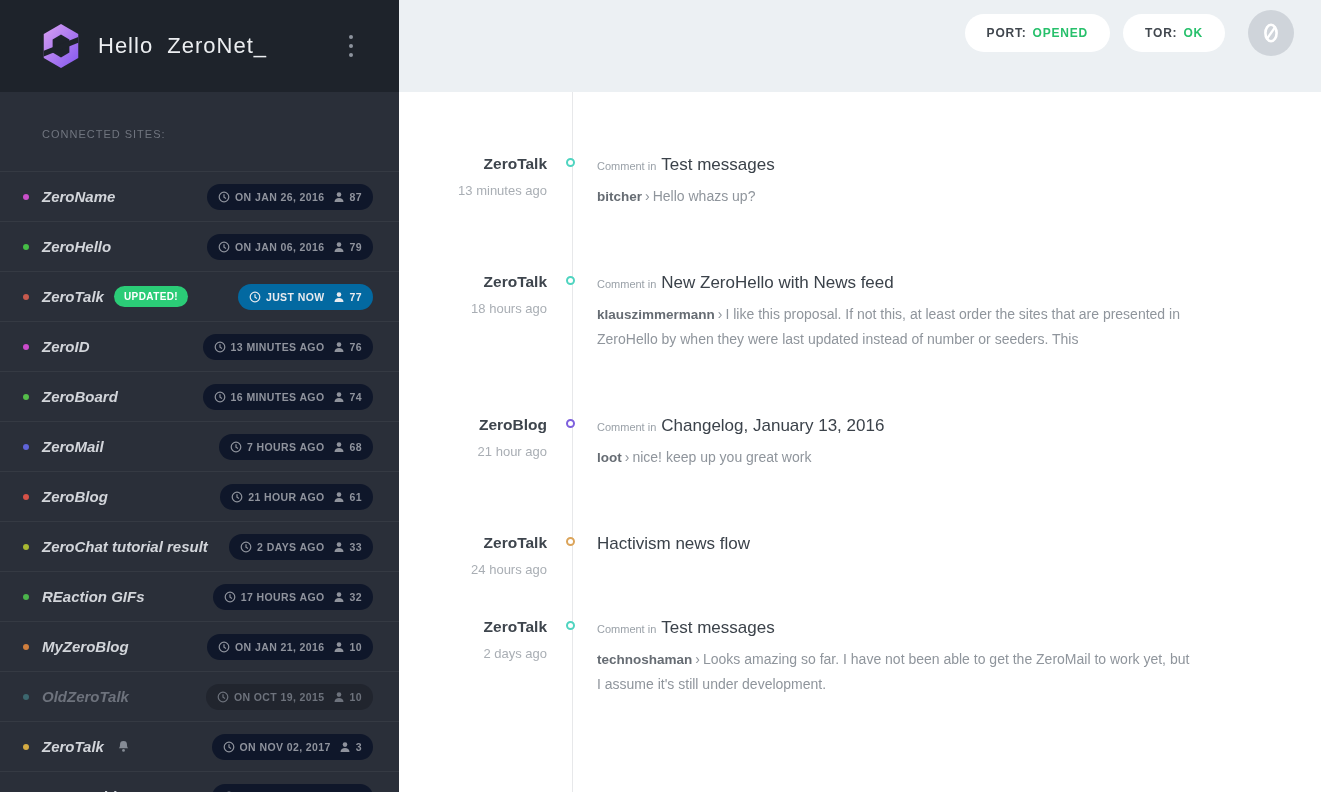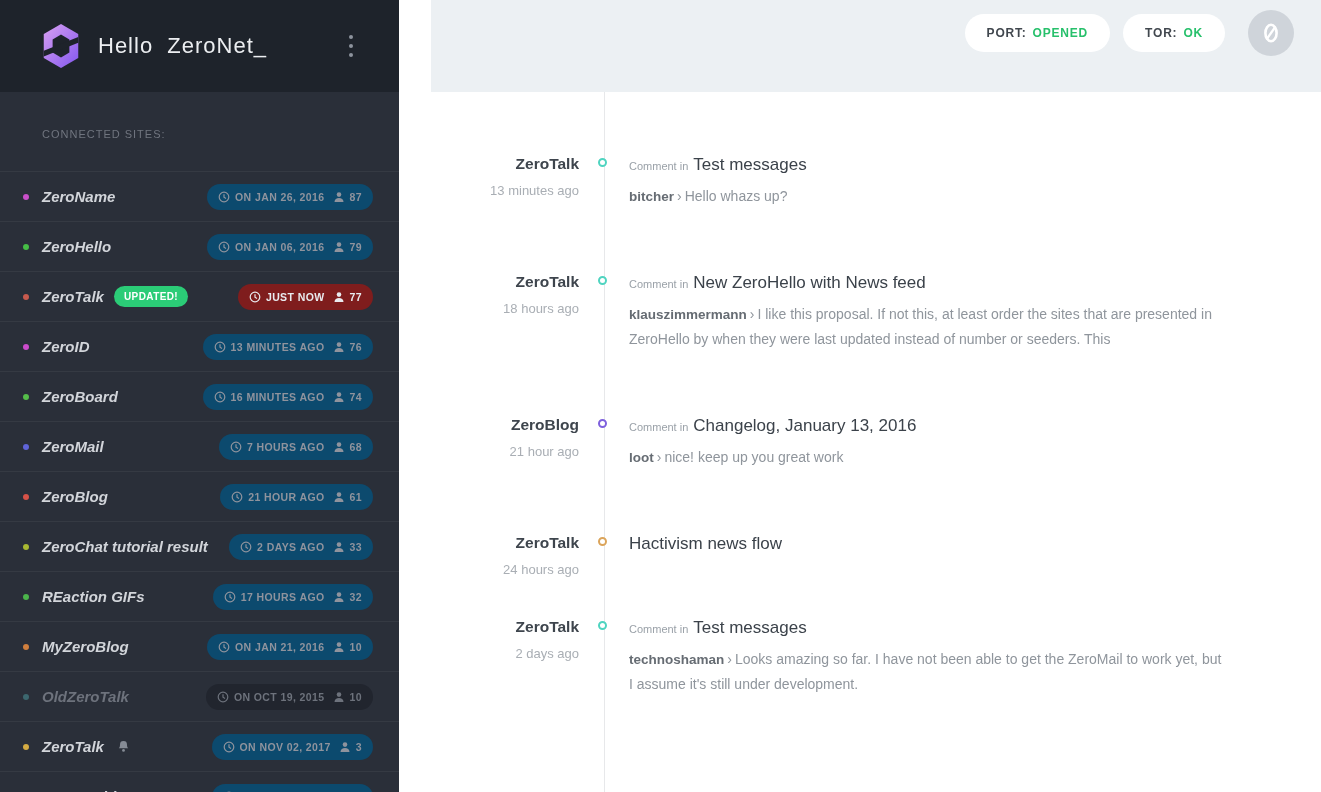--- a/index.html
+++ b/index.html
@@ -26,32 +26,32 @@
     cursor:pointer; }
   .site-row:first-of-type { border-top:none; }
   .dot { width:6px; height:6px; border-radius:50%; margin-right:13px; flex:none; }
   .site-name { font-size:15px; font-weight:bold; color:#d2d5da;
     text-decoration:none; white-space:nowrap;font-style:italic; }
   .updated-pill { background:#2bcc77; color:#fff; font-size:10px;
     font-weight:bold; letter-spacing:.4px; padding:5px 10px; border-radius:12px;
     margin-left:10px; }
   .bell { margin-left:13px; color:#858b95; display:flex; }
   .spacer { flex:1; }
-  .badge { background:#0c4a6e; border-radius:13px; height:26px; display:flex;
+  .badge { background:#0f172a; border-radius:13px; height:26px; display:flex;
     align-items:center; padding:0 11px; font-size:10.5px; font-weight:bold;
     color:#8f939d; letter-spacing:.4px; white-space:nowrap; flex:none; }
   .badge svg { margin-right:5px; flex:none; }
   .badge .peer-icon { margin-left:8px; }
-  .site-row.highlight .badge { background:#7f1d1d; color:#e9ebef; }
+  .site-row.highlight .badge { background:#0369a1; color:#e9ebef; }
   .site-row.dimmed .site-name { color:#6d727c; }
   .site-row.dimmed .badge { background:#21252e; color:#6d727c; }
   .site-row.dimmed .dot { opacity:.65; }
 
   
-  .main { position:absolute; left:399px; top:0; right:0; bottom:0; background:#fff;margin-left:32px; }
+  .main { position:absolute; left:399px; top:0; right:0; bottom:0; background:#fff; }
   .main-topbar { height:92px; background:#ecf0f3; display:flex;
     justify-content:flex-end; align-items:flex-start; padding:14px 16px 0 0; gap:13px; }
   .status-pill { background:#fff; border-radius:19px; height:38px; display:flex;
     align-items:center; padding:0 22px; font-size:12px; font-weight:bold;
     letter-spacing:.8px; color:#41474e; cursor:pointer; }
   .status-pill .val { margin-left:6px; }
   .avatar { width:46px; height:46px; border-radius:50%; background:#cfd4da;
     margin:-4px 11px 0 10px; display:flex; align-items:center;
     justify-content:center; cursor:pointer; flex:none; }
 

